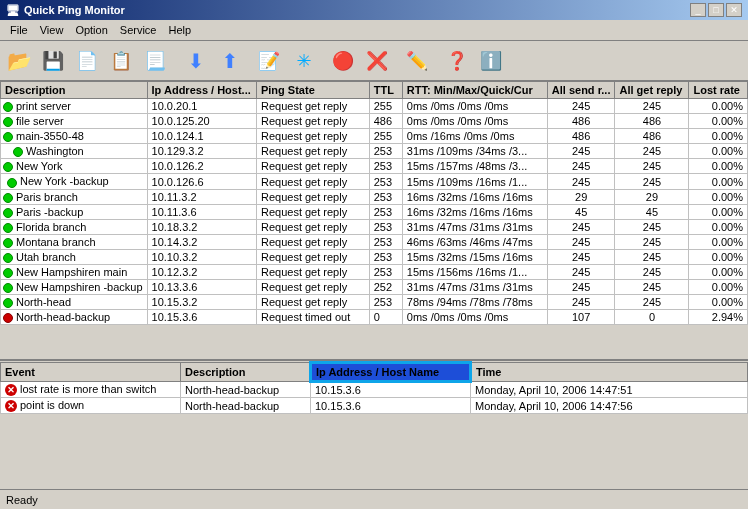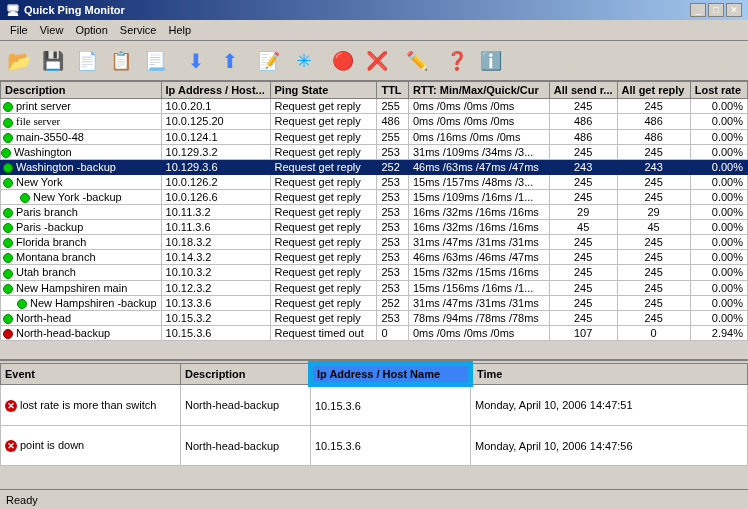--- a/index.html
+++ b/index.html
@@ -92,21 +92,21 @@
       border-radius: 50%;
       display: inline-block;
       margin-right: 3px;
       vertical-align: middle;
     }
     .dot-green { background: #00cc00; border: 1px solid #008800; }
     .dot-red { background: #cc0000; border: 1px solid #880000; }
     
     .event-section { height: 130px; }
     .event-table { width: 100%; border-collapse: collapse; }
-    .event-table td { border: 1px solid #c0c0c0; padding: 13px 4px; font-size: 11px; }
+    .event-table td { border: 1px solid #c0c0c0; padding: 1px 4px; font-size: 11px; }
     .event-row { background: white; }
     
     .status-bar {
       position: absolute;
       bottom: 0;
       left: 0;
       right: 0;
       background: #d4d0c8;
       border-top: 1px solid #808080;
       padding: 2px 6px;
@@ -223,21 +223,21 @@
     </td>
     <td>10.0.20.1</td>
     <td>Request get reply</td>
     <td>255</td>
     <td>0ms /0ms /0ms /0ms</td>
     <td style="text-align:center;">245</td>
     <td style="text-align:center;">245</td>
     <td style="text-align:right;">0.00%</td>
   </tr>
         <tr class="normal">
-    <td style="padding-left:2px;font-family:Liberation Serif, serif;">
+    <td style="padding-left:2px;">
       <span class="status-dot dot-green"></span>file server
     </td>
     <td>10.0.125.20</td>
     <td>Request get reply</td>
     <td>486</td>
     <td>0ms /0ms /0ms /0ms</td>
     <td style="text-align:center;">486</td>
     <td style="text-align:center;">486</td>
     <td style="text-align:right;">0.00%</td>
   </tr>
@@ -247,57 +247,45 @@
     </td>
     <td>10.0.124.1</td>
     <td>Request get reply</td>
     <td>255</td>
     <td>0ms /16ms /0ms /0ms</td>
     <td style="text-align:center;">486</td>
     <td style="text-align:center;">486</td>
     <td style="text-align:right;">0.00%</td>
   </tr>
         <tr class="normal">
-    <td style="padding-left:0;">
+    <td style="padding-left:12px;">
       <span class="status-dot dot-green"></span>Washington
     </td>
     <td>10.129.3.2</td>
     <td>Request get reply</td>
     <td>253</td>
     <td>31ms /109ms /34ms /3...</td>
     <td style="text-align:center;">245</td>
     <td style="text-align:center;">245</td>
     <td style="text-align:right;">0.00%</td>
   </tr>
-        <tr class="selected">
-    <td style="padding-left:2px;">
-      <span class="status-dot dot-green"></span>Washington -backup
-    </td>
-    <td>10.129.3.6</td>
-    <td>Request get reply</td>
-    <td>252</td>
-    <td>46ms /63ms /47ms /47ms</td>
-    <td style="text-align:center;">243</td>
-    <td style="text-align:center;">243</td>
-    <td style="text-align:right;">0.00%</td>
-  </tr>
         <tr class="normal">
     <td style="padding-left:2px;">
       <span class="status-dot dot-green"></span>New York
     </td>
     <td>10.0.126.2</td>
     <td>Request get reply</td>
     <td>253</td>
     <td>15ms /157ms /48ms /3...</td>
     <td style="text-align:center;">245</td>
     <td style="text-align:center;">245</td>
     <td style="text-align:right;">0.00%</td>
   </tr>
         <tr class="normal">
-    <td style="padding-left:19px;">
+    <td style="padding-left:6px;">
       <span class="status-dot dot-green"></span>New York -backup
     </td>
     <td>10.0.126.6</td>
     <td>Request get reply</td>
     <td>253</td>
     <td>15ms /109ms /16ms /1...</td>
     <td style="text-align:center;">245</td>
     <td style="text-align:center;">245</td>
     <td style="text-align:right;">0.00%</td>
   </tr>
@@ -367,21 +355,21 @@
     </td>
     <td>10.12.3.2</td>
     <td>Request get reply</td>
     <td>253</td>
     <td>15ms /156ms /16ms /1...</td>
     <td style="text-align:center;">245</td>
     <td style="text-align:center;">245</td>
     <td style="text-align:right;">0.00%</td>
   </tr>
         <tr class="normal">
-    <td style="padding-left:16px;">
+    <td style="padding-left:2px;">
       <span class="status-dot dot-green"></span>New Hampshiren -backup
     </td>
     <td>10.13.3.6</td>
     <td>Request get reply</td>
     <td>252</td>
     <td>31ms /47ms /31ms /31ms</td>
     <td style="text-align:center;">245</td>
     <td style="text-align:center;">245</td>
     <td style="text-align:right;">0.00%</td>
   </tr>
@@ -412,21 +400,21 @@
       </tbody>
   </table>
 </div>
 
 <div class="event-section">
   <table class="event-table">
     <thead>
       <tr>
         <th style="width:180px; background:#d4d0c8; border:1px solid #808080;">Event</th>
         <th style="width:130px; background:#d4d0c8; border:1px solid #808080;">Description</th>
-        <th style="width:160px; background:#3b82f6; border:5px solid #0ea5e9;">Ip Address / Host Name</th>
+        <th style="width:160px; background:#1d4ed8; border:3px solid #0ea5e9;">Ip Address / Host Name</th>
         <th style="background:#d4d0c8; border:1px solid #808080;">Time</th>
       </tr>
     </thead>
     <tbody id="event-tbody">
     <tr class="event-row">
     <td>
       <span class="error-icon">✕</span>lost rate is more than switch
     </td>
     <td>North-head-backup</td>
     <td>10.15.3.6</td>

